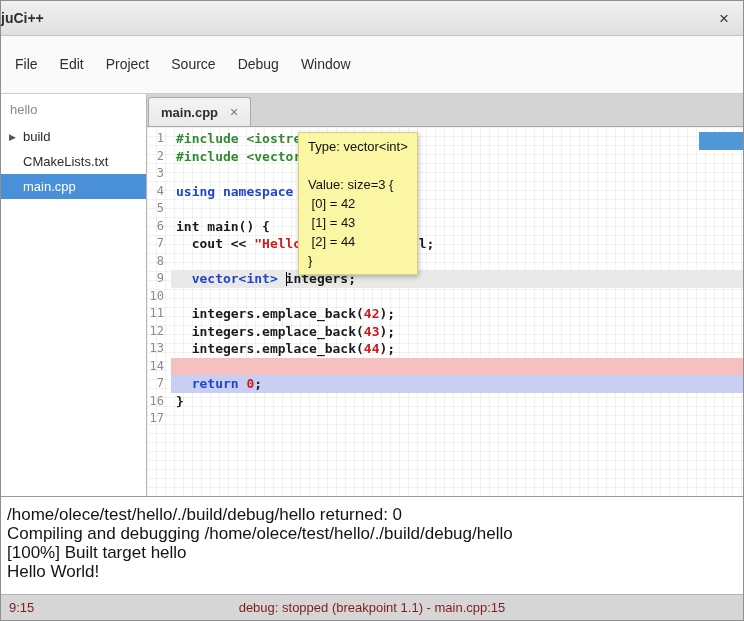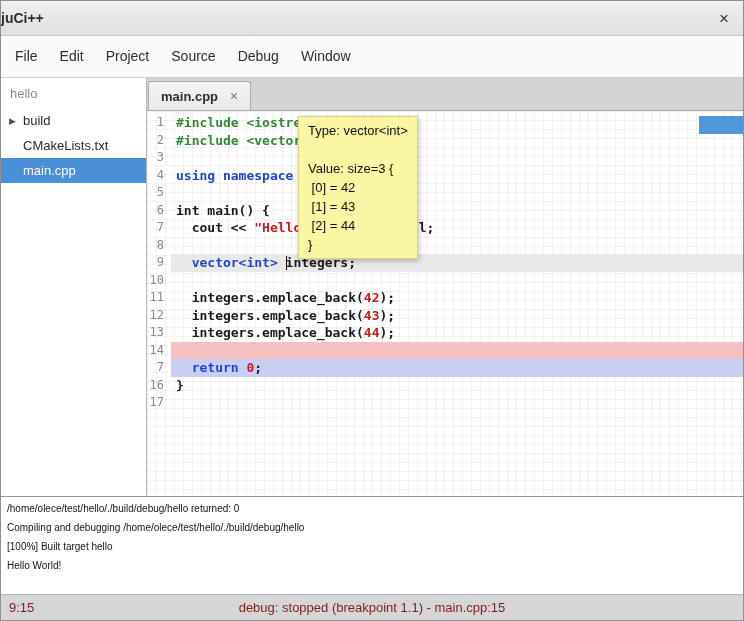--- a/index.html
+++ b/index.html
@@ -10,21 +10,21 @@
   
   .titlebar { flex:0 0 35px; background:linear-gradient(#f0f0f0,#e0e0e0); border-bottom:1px solid #c4c4c4;
               position:relative; display:flex; align-items:center; justify-content:flex-start;
               font-size:14px; font-weight:bold; color:#2e2e2e; }
   .close-btn { position:absolute; right:14px; top:50%; transform:translateY(-50%); font-size:17px;
                font-weight:normal; color:#333; cursor:pointer; line-height:1; }
 
   
   .menubar { flex:0 0 30px; background:#fafafa; border-bottom:1px solid #cdcdcd; display:flex;
              align-items:center; padding-left:3px; font-size:14px; color:#2e2e2e; }
-  .menu-item { padding:6px 11px; line-height:29px; cursor:default; }
+  .menu-item { padding:14px 11px; line-height:29px; cursor:default; }
 
   
   .body { flex:1; display:flex; min-height:0; }
   .sidebar { flex:0 0 146px; border-right:1px solid #b6b6b6; background:#fff; font-size:13px; overflow:hidden; }
   .project-label { color:#8a8a8a; padding:8px 9px 7px 9px; }
   .tree-row { height:25px; display:flex; align-items:center; padding-left:8px; color:#2a2a2a; cursor:default; }
   .tree-row.selected { background:#4a90d9; color:#fff; }
   .expander { width:14px; font-size:9px; color:#555; flex:0 0 14px; }
   .tree-row.selected .expander { color:#fff; }
 
@@ -58,22 +58,22 @@
            transform:translateY(-1px); margin-right:-1.5px; }
 
   .tooltip { position:absolute; left:151px; top:5px; background:#fbf6a3; border:1px solid #d8d083;
              box-shadow:1px 2px 5px rgba(0,0,0,0.25); padding:4px 9px 4px 9px; z-index:5;
              font-family:"Liberation Sans",sans-serif; font-size:13px; color:#111; }
   .tooltip-line { min-height:19px; line-height:19px; white-space:pre; }
 
   .scroll-thumb { position:absolute; top:5px; right:0; width:44px; height:18px; background:#4f97d7; z-index:4; }
 
   
-  .terminal { flex:0 0 98px; border-top:1px solid #989898; background:#fff; padding:2px 6px;
-              font-size:10px; color:#141414; overflow:hidden; }
+  .terminal { flex:0 0 98px; border-top:1px solid #989898; background:#fff; padding:8px 6px;
+              font-size:17px; color:#141414; overflow:hidden; }
   .term-line { line-height:19px; white-space:pre; }
 
   
   .statusbar { flex:0 0 26px; background:#d6d6d6; border-top:1px solid #b3b3b3; position:relative;
                font-size:13px; color:#7f1d1d; }
   .status-pos { position:absolute; left:8px; top:0; line-height:25px; }
   .status-msg { position:absolute; left:0; right:0; top:0; text-align:center; line-height:25px; }
 </style>
 </head>
 <body>

